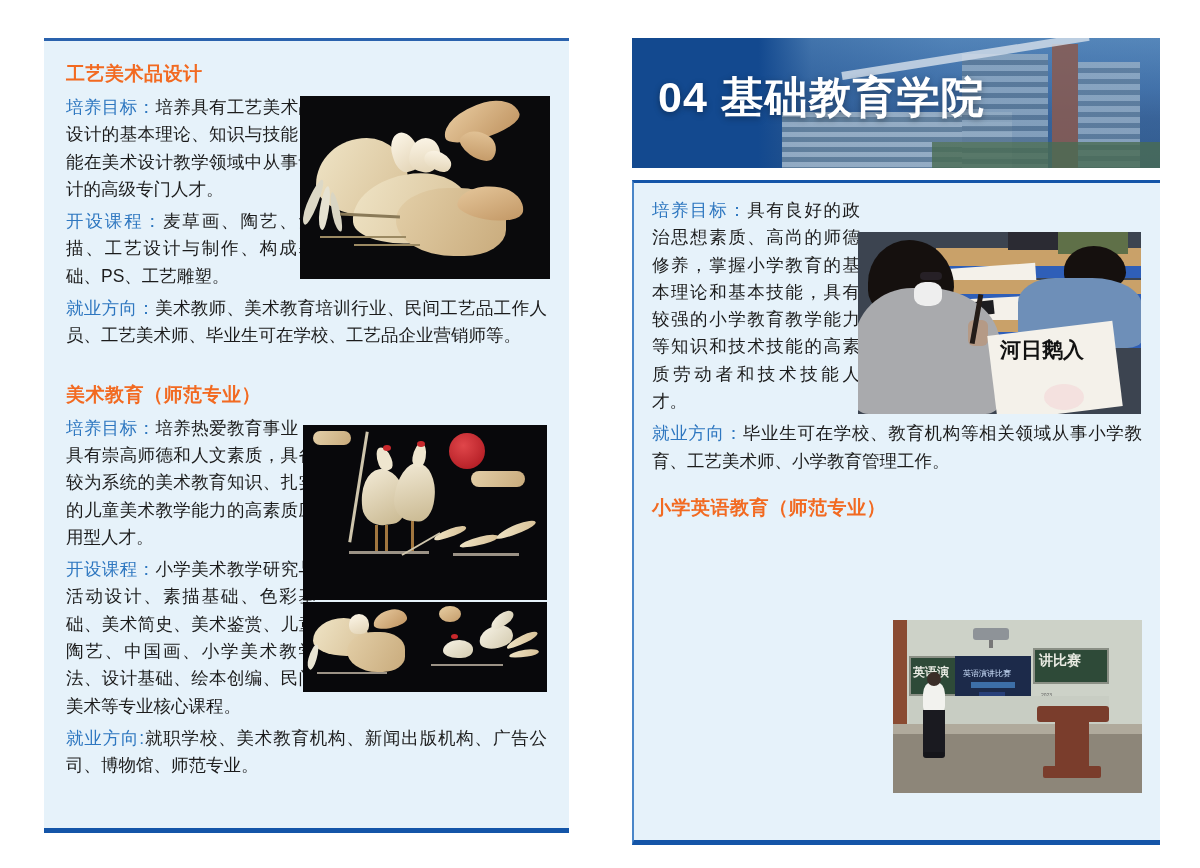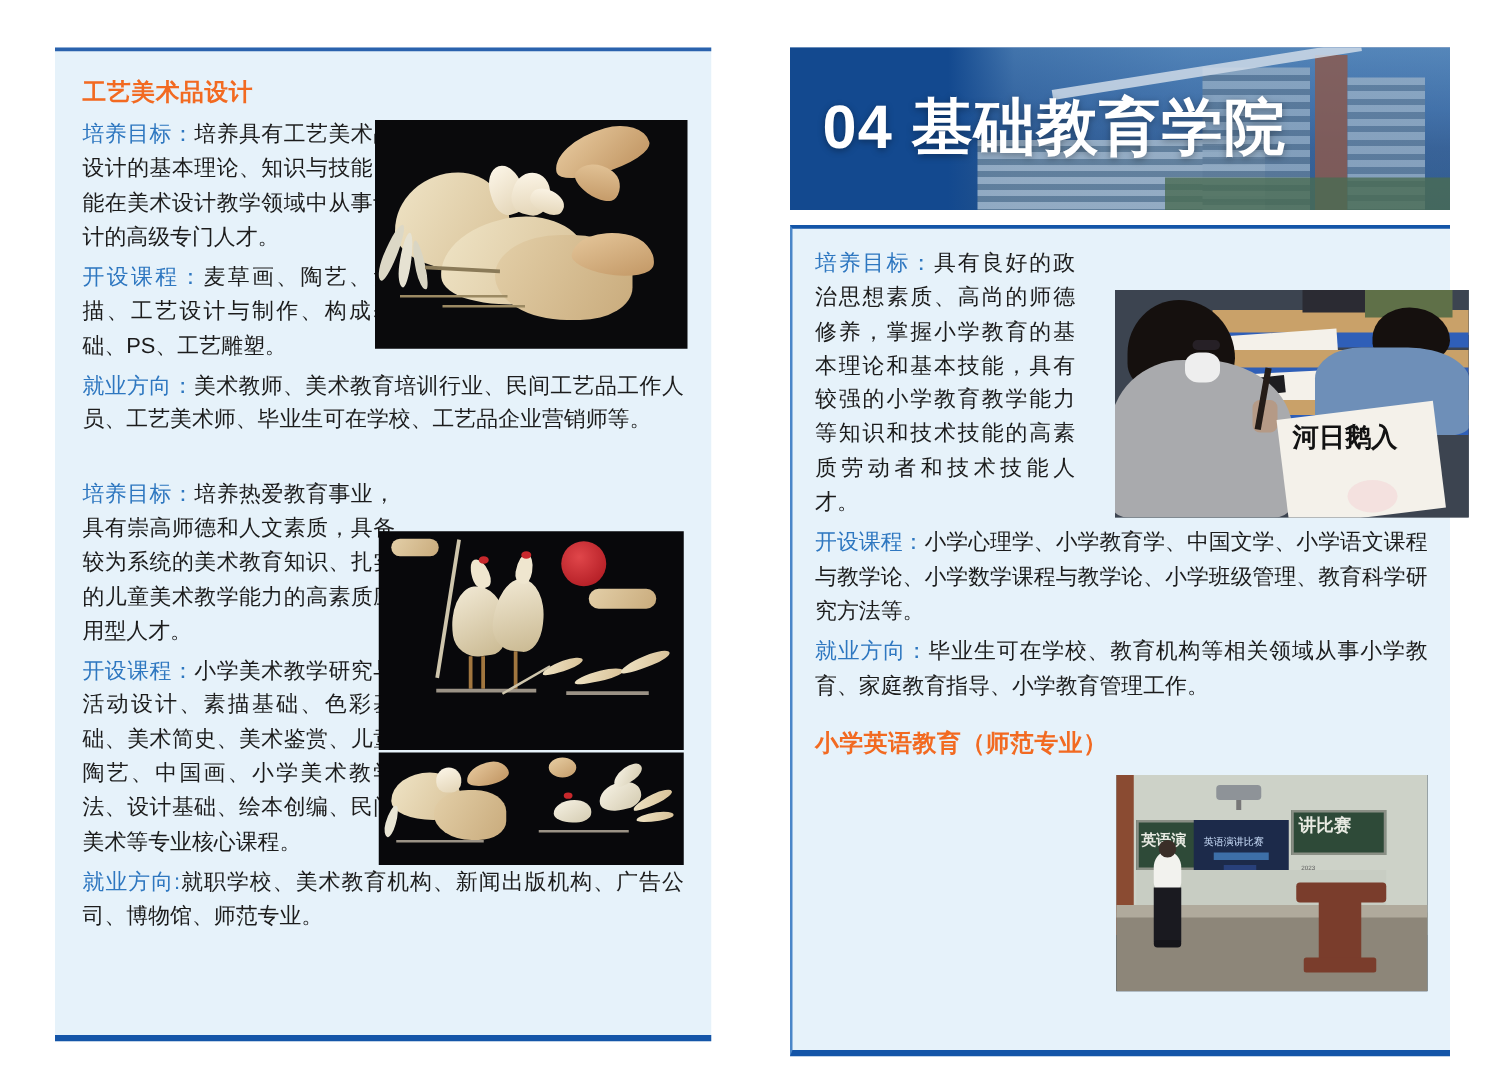--- a/index.html
+++ b/index.html
@@ -70,21 +70,21 @@
     background: repeating-linear-gradient(180deg,#a5bacd 0px,#a5bacd 5px,#6a869f 5px,#6a869f 10px);
   }
   .bld.green {
     left: 300px; top: 104px; width: 228px; height: 26px;
     background: #4a6b53; opacity: .8;
   }
   .header-title {
     position: absolute;
     left: 26px; top: 31px;
     color: #ffffff;
-    font-size: 49px;
+    font-size: 43px;
     font-weight: bold;
     letter-spacing: 1px;
     text-shadow: 0 2px 6px rgba(0,0,0,.35);
     white-space: nowrap;
     z-index: 4;
   }
   .right-body {
     position: relative;
     width: 528px;
     height: 665px;
@@ -182,21 +182,21 @@
   }
   .bird {
     position: absolute;
     background: linear-gradient(150deg,#f7f3e6,#d4cbb0);
     border-radius: 55% 45% 40% 50% / 60% 50% 45% 40%;
   }
 
   
   .photo-calli {
     position: absolute;
-    left: 892px; top: 232px;
+    left: 858px; top: 232px;
     width: 283px; height: 182px;
     overflow: hidden;
     background: #2b3440;
   }
   .photo-eng {
     position: absolute;
     left: 893px; top: 620px;
     width: 249px; height: 173px;
     overflow: hidden;
     background: #23323a;
@@ -244,20 +244,21 @@
       </div>
 
       <div class="para full">
         <span class="lbl">就业方向：</span><span>美术教师、美术教育培训行业、民间工艺品工作人员、工艺美术师、毕业生可在学校、工艺品企业营销师等。</span>
       </div>
     </div>
 
     <div class="spacer-lg"></div>
 
     <div class="major">
+      <div class="major-title">美术教育（师范专业）</div>
 
       <div class="para narrow-l">
         <span class="lbl">培养目标：</span><span>培养热爱教育事业，具有崇高师德和人文素质，具备较为系统的美术教育知识、扎实的儿童美术教学能力的高素质应用型人才。</span>
       </div>
 
       <div class="para narrow-l">
         <span class="lbl">开设课程：</span><span>小学美术教学研究与活动设计、素描基础、色彩基础、美术简史、美术鉴赏、儿童陶艺、中国画、小学美术教学法、设计基础、绘本创编、民间美术等专业核心课程。</span>
       </div>
 
       <div class="para full">
@@ -338,26 +339,23 @@
     </div>
 
     <div class="right-body">
 
       <div class="major">
 
         <div class="para narrow-r">
           <span class="lbl">培养目标：</span><span>具有良好的政治思想素质、高尚的师德修养，掌握小学教育的基本理论和基本技能，具有较强的小学教育教学能力等知识和技术技能的高素质劳动者和技术技能人才。</span>
         </div>
 
+
         <div class="para full">
-          <span class="lbl">开设课程：</span><span>小学心理学、小学教育学、中国文学、小学语文课程与教学论、小学数学课程与教学论、小学班级管理、教育科学研究方法等。</span>
-        </div>
-
-        <div class="para full">
-          <span class="lbl">就业方向：</span><span>毕业生可在学校、教育机构等相关领域从事小学教育、家庭教育指导、小学教育管理工作。</span>
+          <span class="lbl">就业方向：</span><span>毕业生可在学校、教育机构等相关领域从事小学教育、工艺美术师、小学教育管理工作。</span>
         </div>
       </div>
 
       <div class="spacer-md"></div>
 
       <div class="major">
         <div class="major-title">小学英语教育（师范专业）</div>
 
       </div>
 

